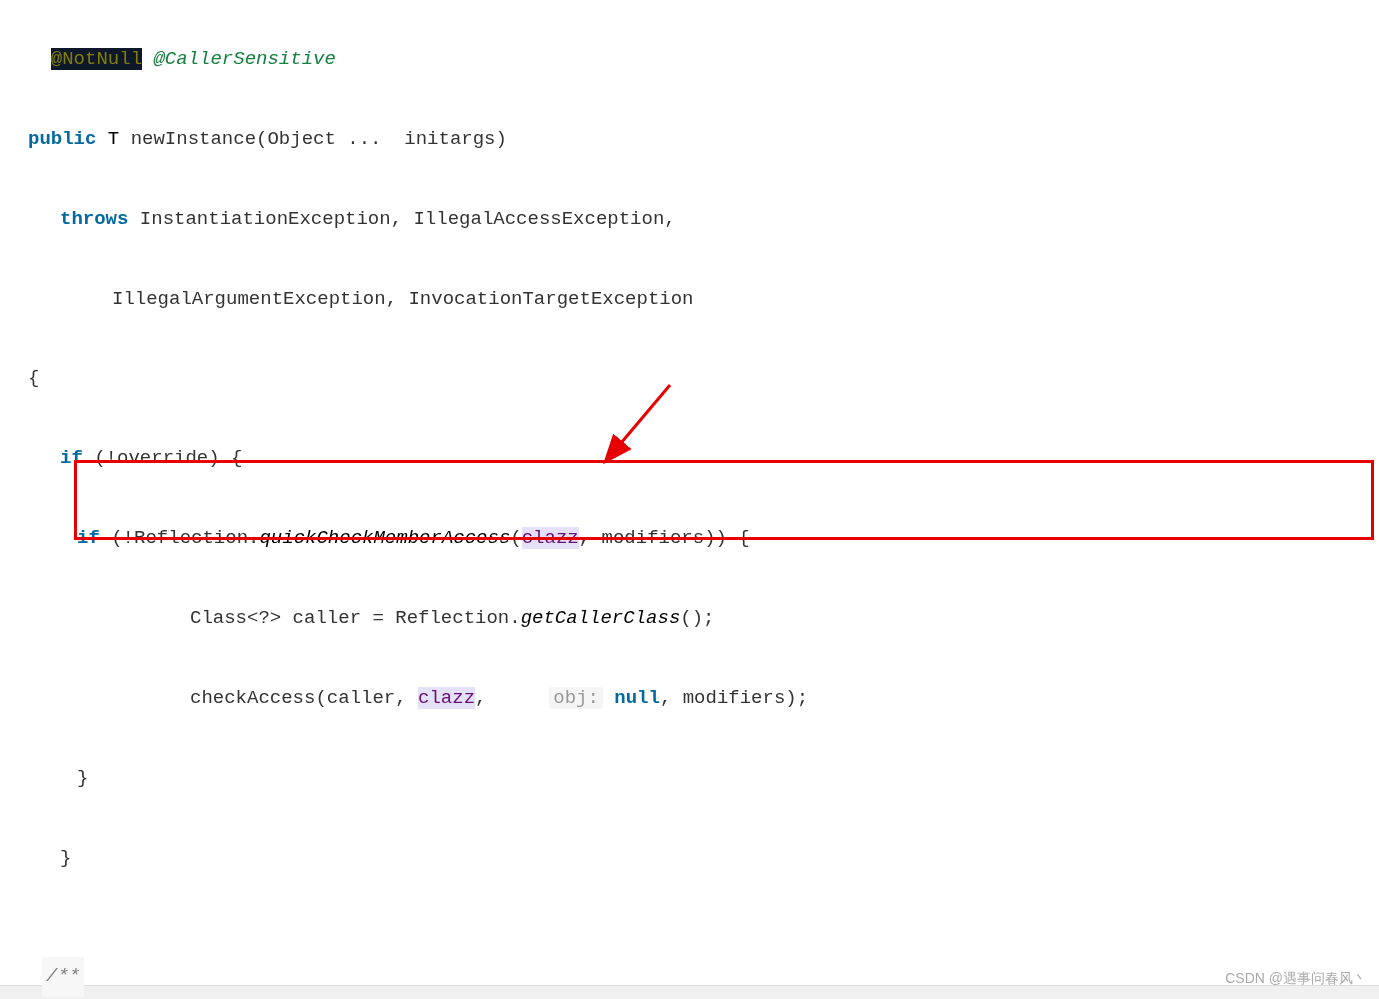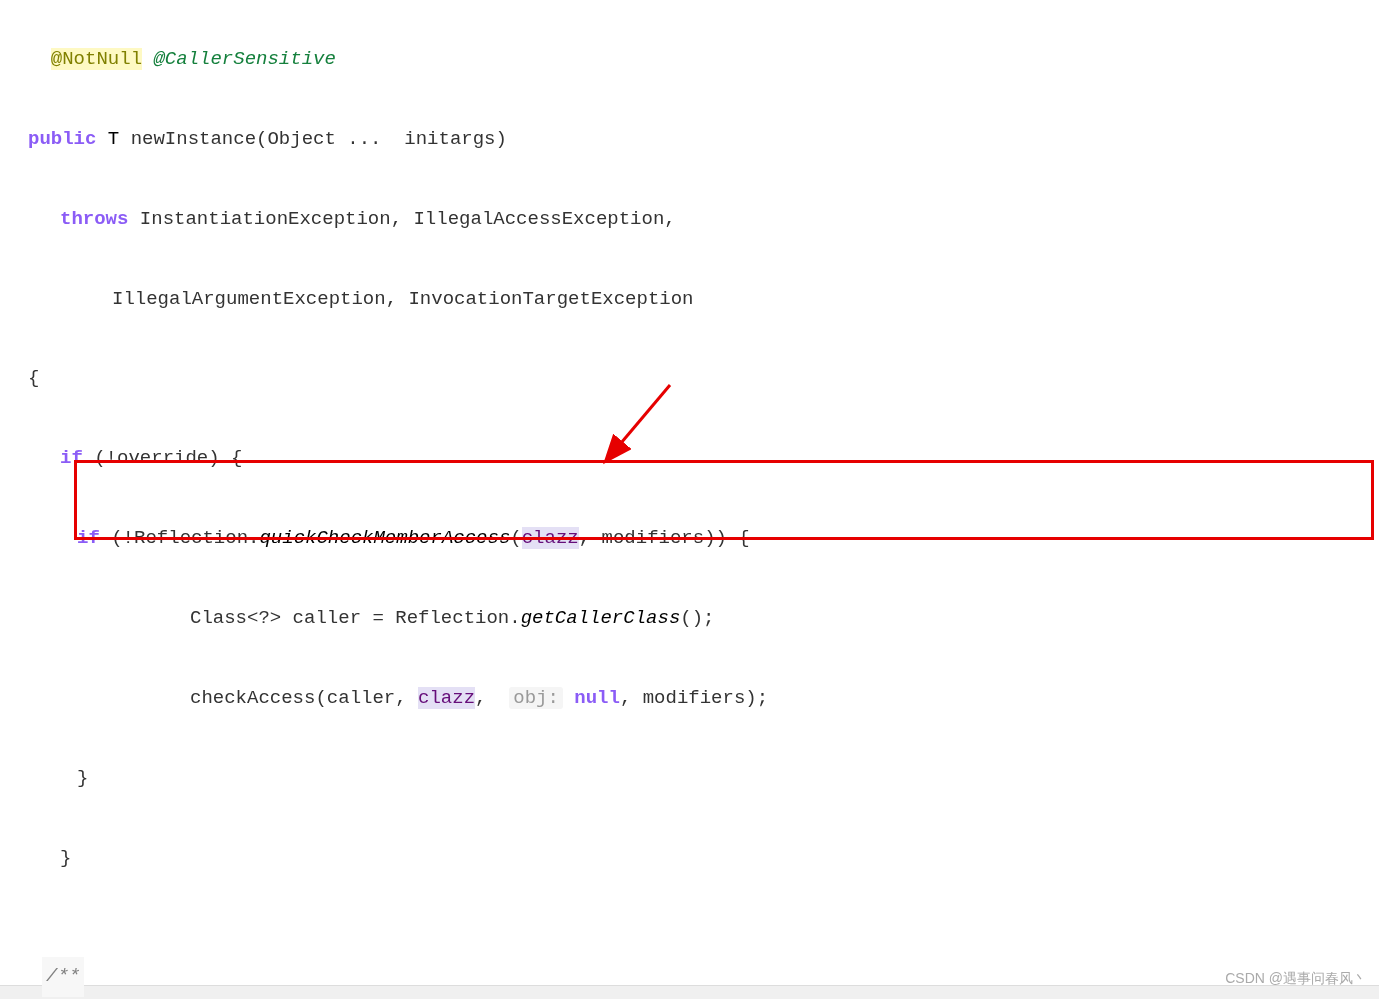--- a/index.html
+++ b/index.html
@@ -15,28 +15,28 @@
       overflow: hidden;
     }
     .code-container {
       padding: 0 0 0 0;
       white-space: pre;
     }
     .line { display: block; min-height: 40px; padding-left: 28px; }
     .indent2 { padding-left: 60px; }
     .indent3 { padding-left: 77px; }
     .indent4 { padding-left: 190px; }
-    .annotation-bold { color: #808000; font-weight: normal; background: #fef9c3; font-style: normal; }
+    .annotation-bold { color: #808000; font-weight: normal; background: #0f172a; font-style: normal; }
     .annotation-italic { color: #15803d; font-style: italic; }
-    .keyword { color: #8b5cf6; font-weight: bold; }
+    .keyword { color: #0369a1; font-weight: bold; }
     .type { color: #000000; }
     .method-italic { font-style: italic; color: #000000; }
     .field-purple-hl { color: #660e7a; background: #e4e0f5; }
     .field-italic { color: #660e7a; font-style: italic; font-weight: bold; }
-    .param-hint { color: #999999; background: #f5f5f5; font-style: normal; padding: 0 4px; border-radius: 3px; }
+    .param-hint { color: #999999; background: #f5f5f5; font-style: normal; padding: 0 4px; border-radius: 3px; margin-left: 40px; }
     .highlighted-bg { background: #fffae3; display: block; }
     .red-box {
       position: absolute;
       border: 3px solid #e60000;
       left: 74px;
       top: 460px;
       width: 1300px;
       height: 80px;
       pointer-events: none;
     }

